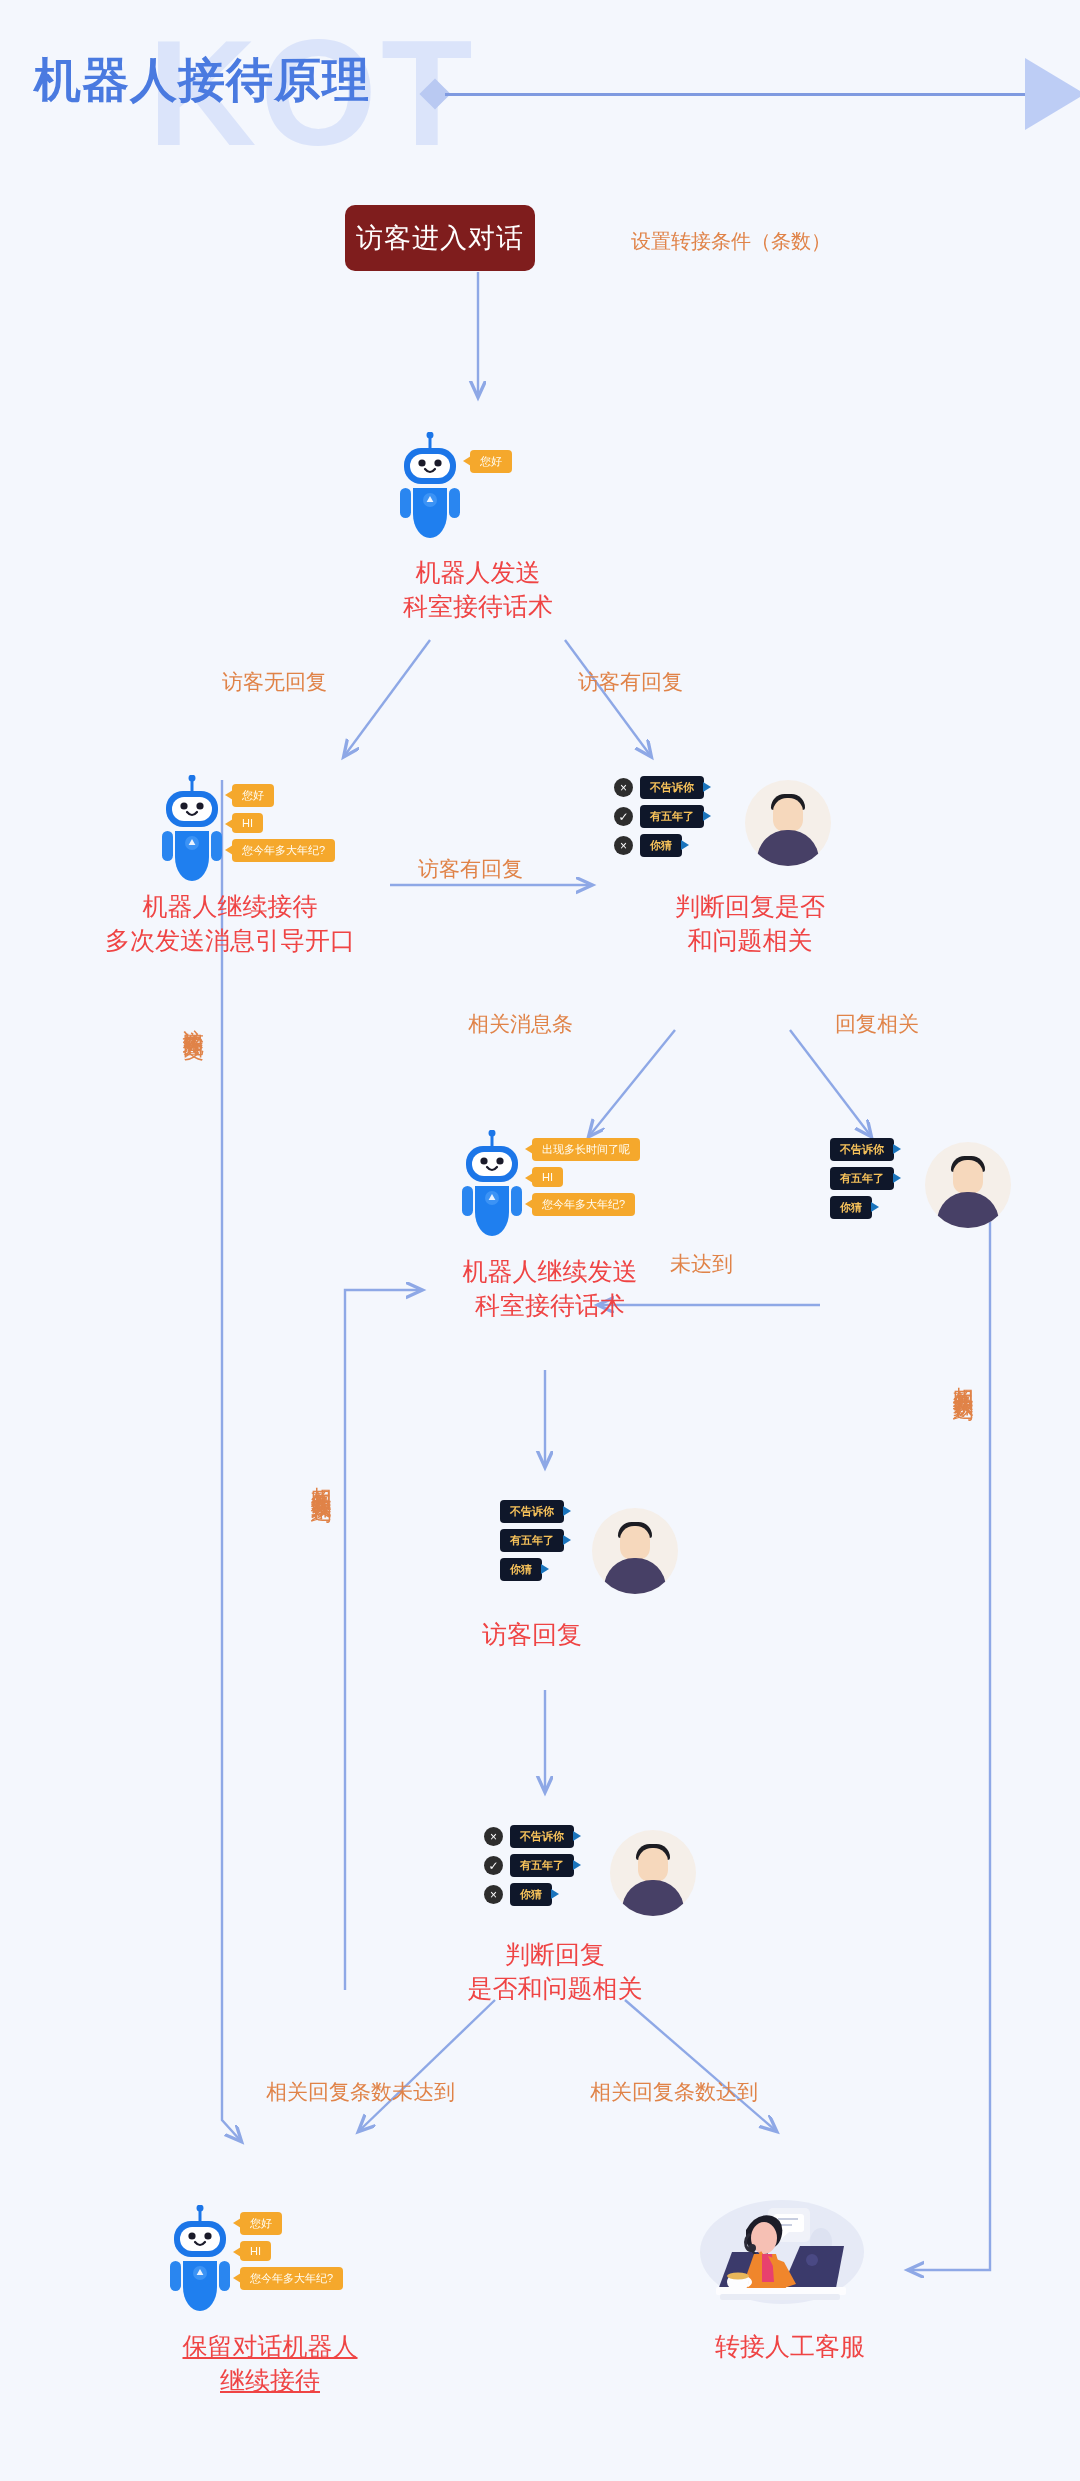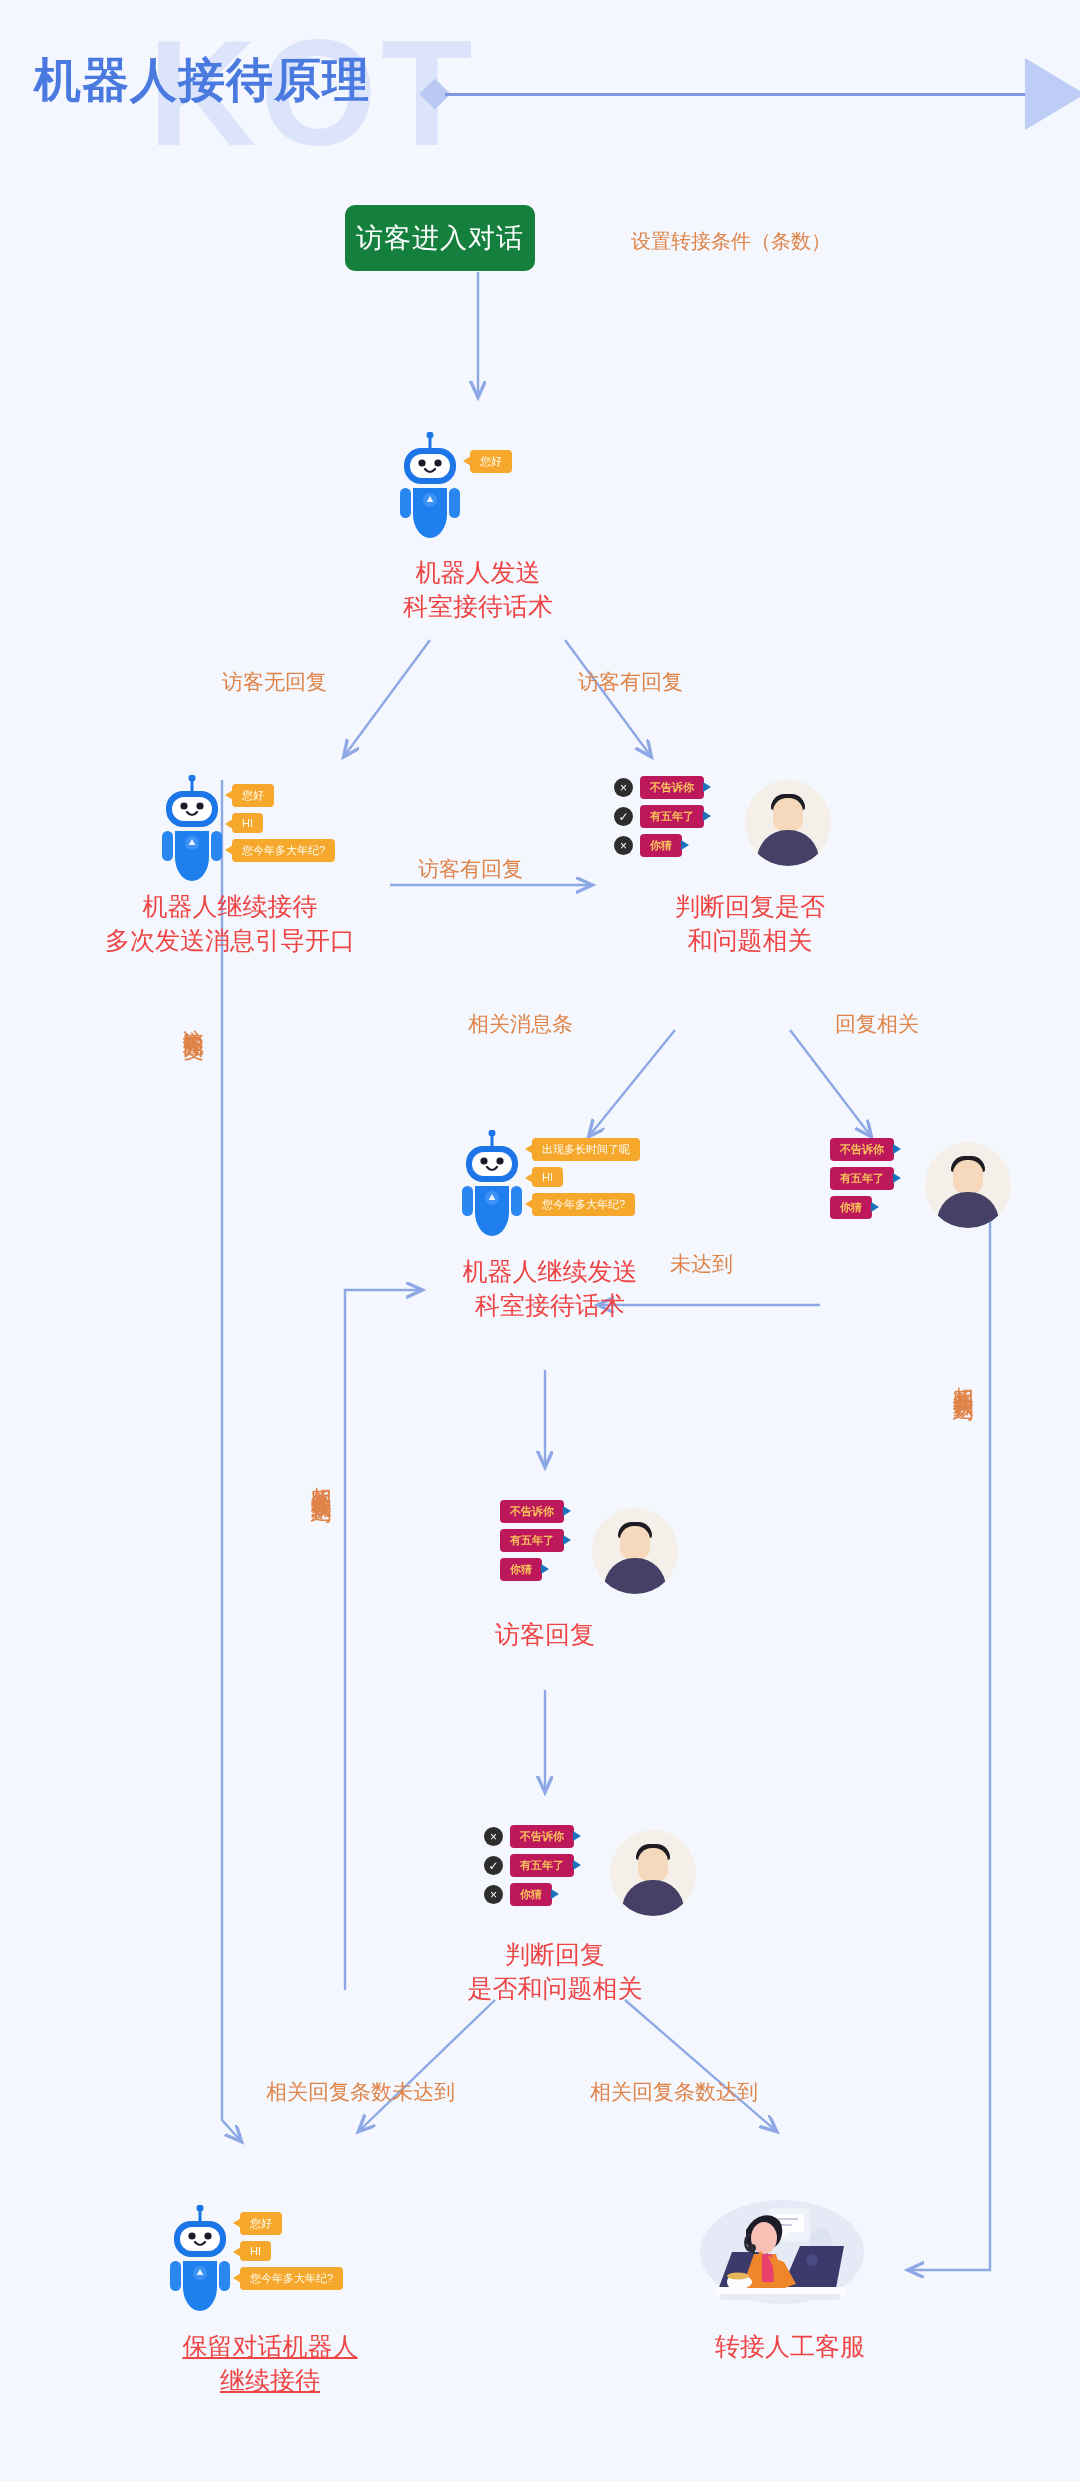--- a/index.html
+++ b/index.html
@@ -49,42 +49,42 @@
     position: absolute; color: #e08348; font-size: 21px;
     line-height: 1.3; white-space: pre-line;
   }
   .edge-label.vert {
     writing-mode: vertical-rl; text-orientation: upright;
     letter-spacing: 2px;
   }
   .start-box {
     position: absolute; left: 345px; top: 205px;
     width: 190px; height: 66px; border-radius: 10px;
-    background: #15803d; color: #fff; font-size: 27px;
+    background: #7f1d1d; color: #fff; font-size: 27px;
     display: flex; align-items: center; justify-content: center;
     letter-spacing: 1px;
   }
   .orange-note { position: absolute; left: 631px; top: 228px; font-size: 20px; color: #e08348; }
   svg.edges { position: absolute; left: 0; top: 0; width: 1080px; height: 2481px; pointer-events: none; }
 
   
   .robot { position: absolute; }
   .bubbles { position: absolute; display: flex; flex-direction: column; gap: 6px; }
   .bub {
     position: relative; color: #fff; font-size: 11px;
     padding: 4px 10px; border-radius: 4px; white-space: nowrap;
     display: inline-block;
   }
   .bub.orange { background: #f5a82c; color: #fffdf4; }
   .bub.orange::before {
     content: ""; position: absolute; left: -7px; top: 6px;
     border-top: 5px solid transparent; border-bottom: 5px solid transparent;
     border-right: 8px solid #f5a82c;
   }
-  .bub.blue { background: #be185d; color: #f7c25a; font-weight: bold; }
+  .bub.blue { background: #0f172a; color: #f7c25a; font-weight: bold; }
   .bub.blue::after {
     content: ""; position: absolute; right: -7px; top: 6px;
     border-top: 5px solid transparent; border-bottom: 5px solid transparent;
     border-left: 8px solid #1a74bd;
   }
   .mark {
     position: absolute; left: -26px; top: 2px;
     width: 19px; height: 19px; border-radius: 50%;
     background: #2d2d2d; color: #fff; font-size: 12px;
     display: flex; align-items: center; justify-content: center;
@@ -300,21 +300,21 @@
       </div>
     <div class="bubrow">
         <span class="bub blue">你猜</span>
       </div>
   </div>
   <div class="avatar" style="left:592px;top:1508px;">
     <div class="av-hair"></div>
     <div class="av-head"></div>
     <div class="av-body"></div>
   </div>
-  <div class="node-label" style="left:445px;top:1618px;width:200px;text-align:center;">访客回复</div>
+  <div class="node-label" style="left:432px;top:1618px;width:200px;text-align:center;">访客回复</div>
 
   <div class="bubbles" style="left:510px;top:1825px;">
     <div class="bubrow">
       <span class="mark">×</span>
       <span class="bub blue">不告诉你</span>
     </div>
     <div class="bubrow">
       <span class="mark">✓</span>
       <span class="bub blue">有五年了</span>
     </div>

